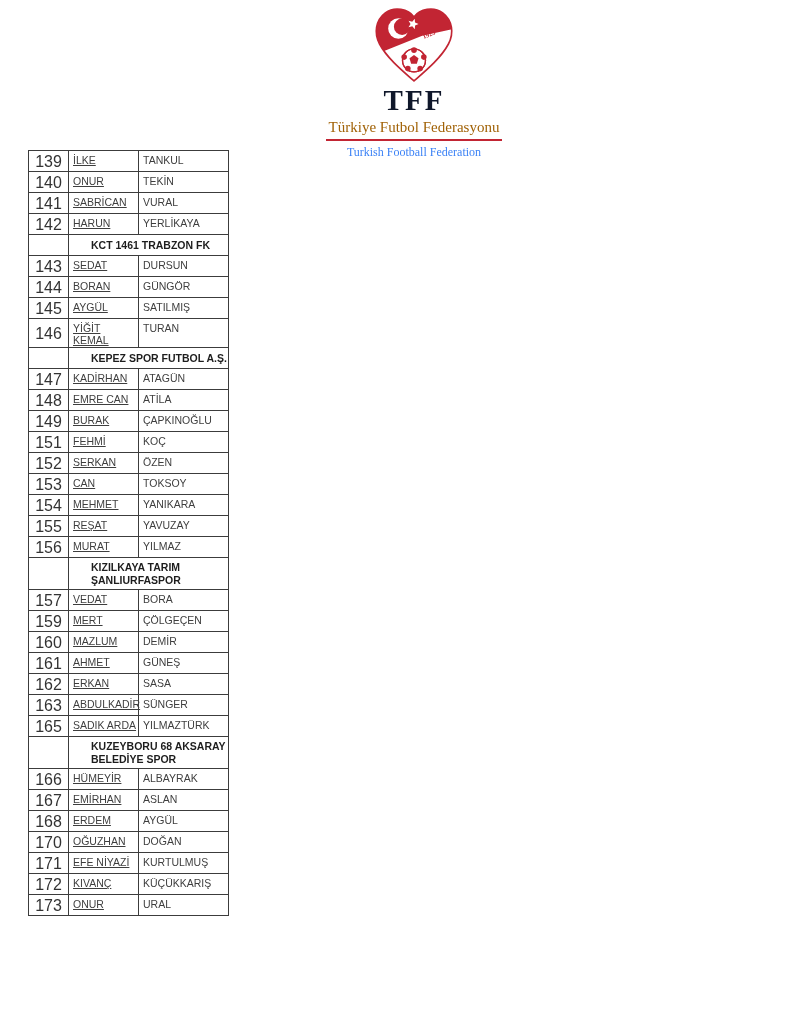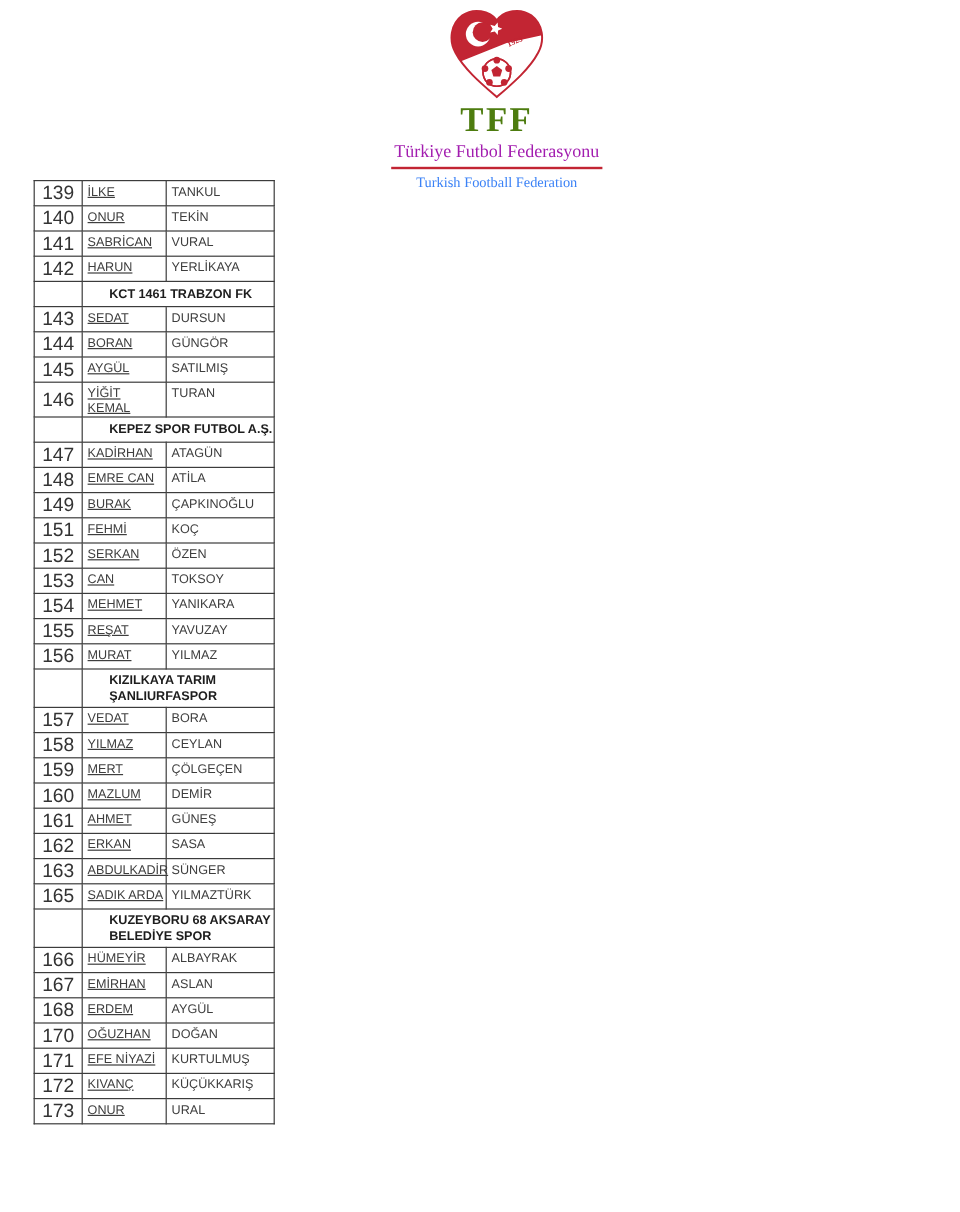--- a/index.html
+++ b/index.html
@@ -17,28 +17,28 @@
     left:322px; top:6px;
     width:184px;
     text-align:center;
   }
   .crest{display:block;margin:0 auto 4px auto;}
   .tff-big{
     font-family:"Liberation Serif", serif;
     font-weight:bold;
     font-size:29px;
     letter-spacing:2px;
-    color:#4d7c0f;
+    color:#0f172a;
     line-height:1.0;
     margin-top:2px;
   }
   .tff-title-tr{
     font-family:"Liberation Serif", serif;
     font-size:15px;
-    color:#a21caf;
+    color:#a16207;
     margin-top:4px;
     white-space:nowrap;
   }
   .tff-rule{
     height:2px;
     background:#c22533;
     width:176px;
     margin:3px auto 4px auto;
   }
   .tff-title-en{
@@ -234,25 +234,20 @@
       <tr>
         <td class="num"></td>
         <td class="clubhdr" colspan="2">KIZILKAYA TARIM ŞANLIURFASPOR</td>
       </tr>
       <tr>
         <td class="num">157</td>
         <td class="first">VEDAT</td>
         <td class="last">BORA</td>
       </tr>
       <tr>
-        <td class="num">158</td>
-        <td class="first">YILMAZ</td>
-        <td class="last">CEYLAN</td>
-      </tr>
-      <tr>
         <td class="num">159</td>
         <td class="first">MERT</td>
         <td class="last">ÇÖLGEÇEN</td>
       </tr>
       <tr>
         <td class="num">160</td>
         <td class="first">MAZLUM</td>
         <td class="last">DEMİR</td>
       </tr>
       <tr>

